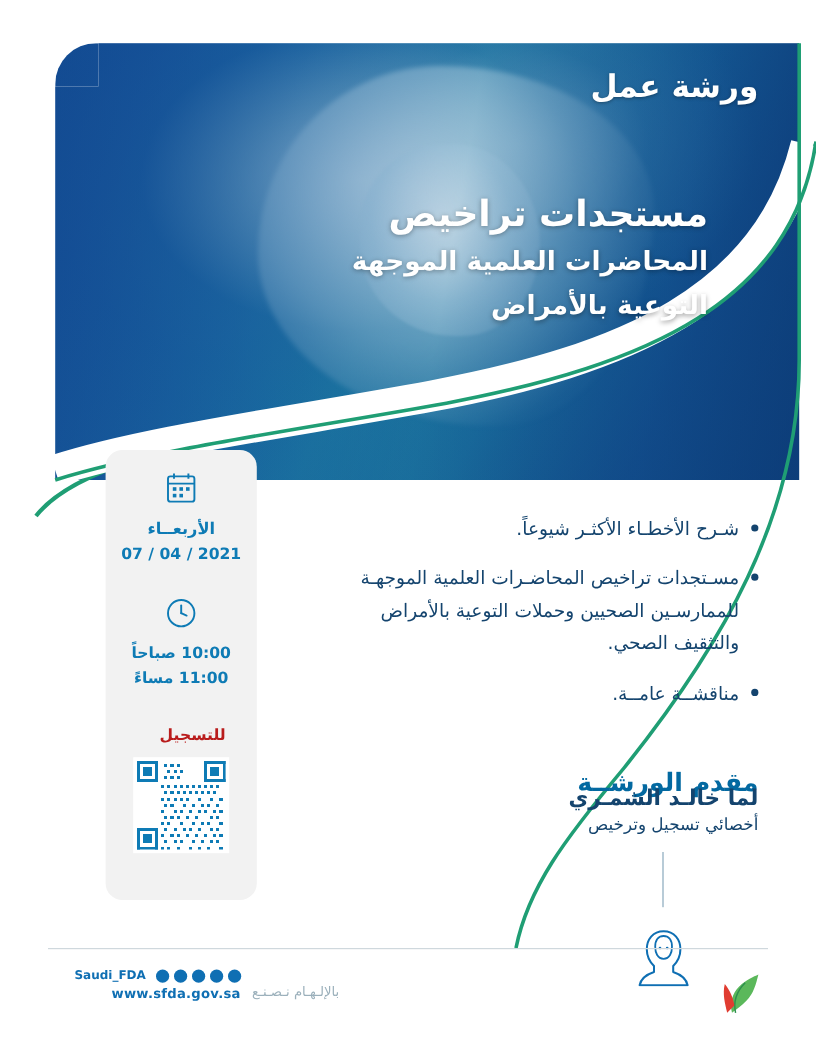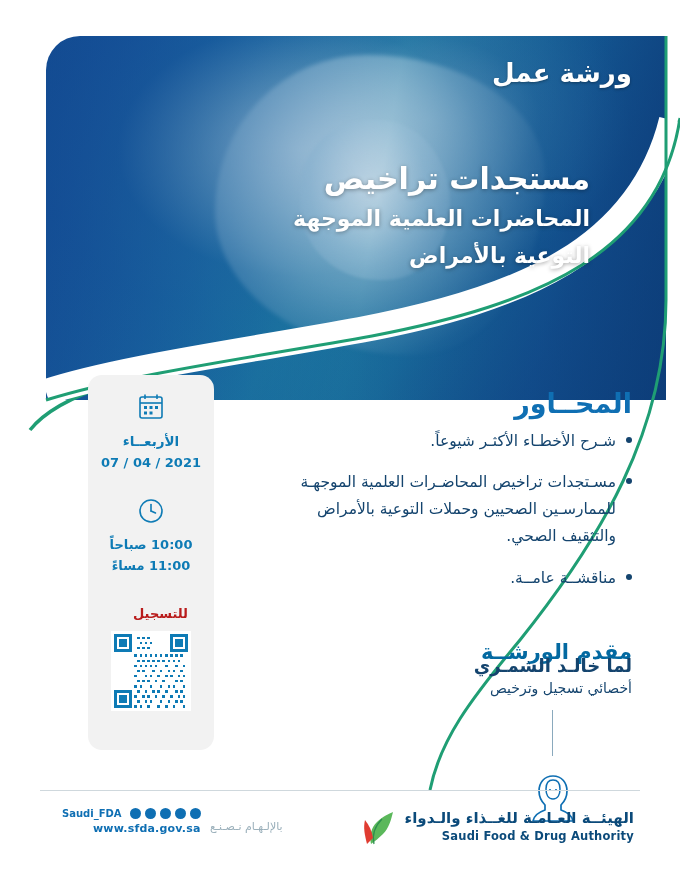--- a/index.html
+++ b/index.html
@@ -532,21 +532,20 @@
           <rect x="10" y="28" width="1" height="1"></rect>
           <rect x="13" y="28" width="1" height="1"></rect>
           <rect x="17" y="28" width="1" height="1"></rect>
           <rect x="20" y="28" width="1" height="1"></rect>
           <rect x="23" y="28" width="1" height="1"></rect>
           <rect x="27" y="28" width="1" height="1"></rect>
       </g>
     </svg>
   </div>
 
-  <div class="axes-title">المحــاور</div>
 
   <div class="bullets">
     <div class="bullet">
       <span class="dot"></span>
       <span class="bullet-text">شـرح الأخطـاء الأكثـر شيوعاً.</span>
     </div>
     <div class="bullet">
       <span class="dot"></span>
       <span class="bullet-text">مسـتجدات تراخيص المحاضـرات العلمية الموجهـة للممارسـين الصحيين وحملات التوعية بالأمراض والتثقيف الصحي.</span>
     </div>
@@ -583,24 +582,20 @@
         <span class="social-dot"></span>
         <span class="social-dot"></span>
         <span class="social-handle">Saudi_FDA</span>
       </div>
       <div class="footer-site">www.sfda.gov.sa</div>
     </div>
 
     <div class="footer-slogan">بالإلـهـام نـصـنـع</div>
 
     <div class="footer-brand">
-      <div class="brand-text">
-        <div class="brand-ar">الهيئــة العـامـة للغــذاء والـدواء</div>
-        <div class="brand-en">Saudi Food &amp; Drug Authority</div>
-      </div>
       <svg width="34" height="40" viewBox="0 0 34 40">
         <path d="M10 38 C8 30 10 22 16 16 C22 10 28 8 32 6 C30 14 28 22 22 28 C18 32 14 35 10 38 Z" fill="#5bb85b"></path>
         <path d="M13 38 C11 29 14 20 21 13" fill="none" stroke="#2d8f4e" stroke-width="1.2"></path>
         <path d="M6 38 C4 30 2 22 4 14 C8 19 11 25 12 32" fill="#e03c31"></path>
       </svg>
     </div>
   </div>
 
 </div>
 

